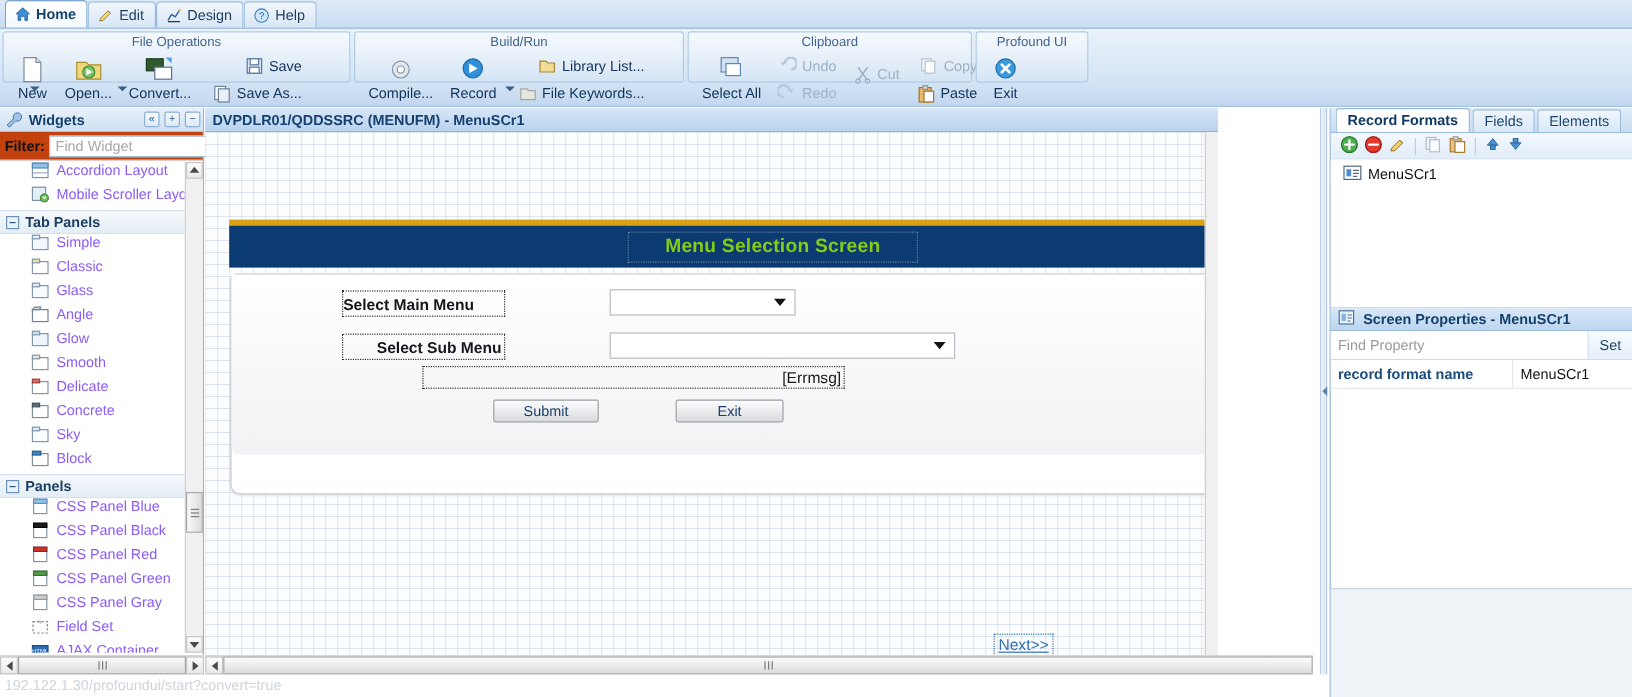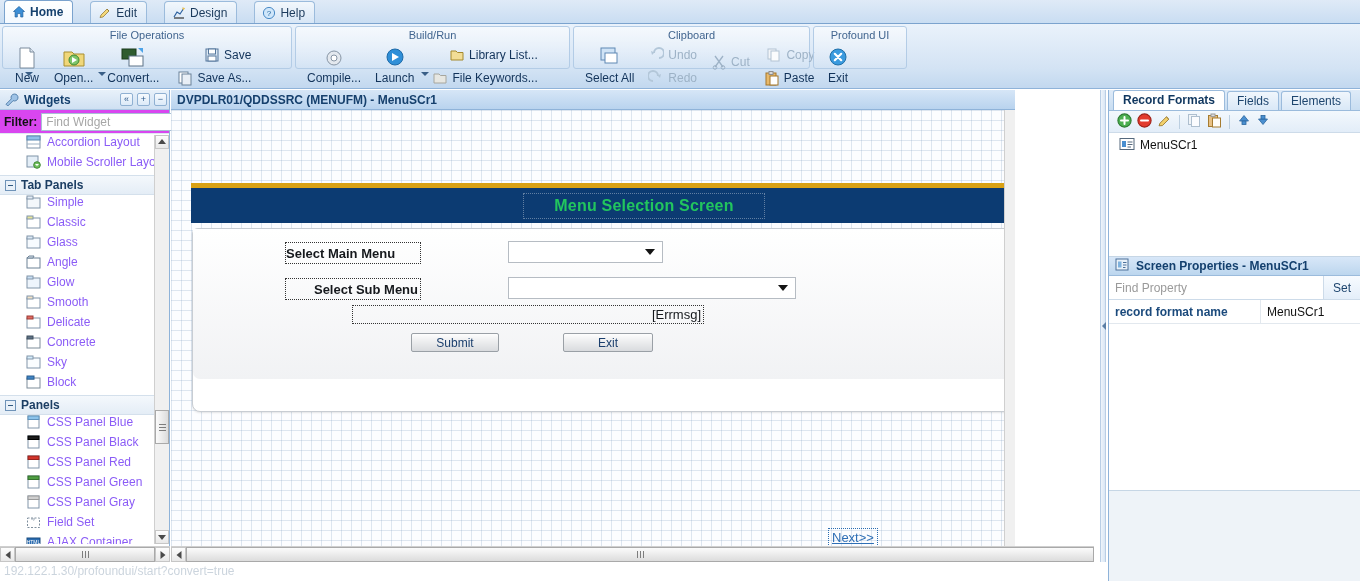--- a/index.html
+++ b/index.html
@@ -15,21 +15,21 @@
 
   
   .ribbon-tabs {
     position: absolute; top: 0; left: 0; width: 1360px; height: 24px;
     background: linear-gradient(#dfeaf7, #c9ddf2);
     border-bottom: 1px solid #7ba3ce;
     display: flex; align-items: flex-end; padding-left: 4px;
   }
   .rtab {
     height: 22px; display: flex; align-items: center; gap: 4px;
-    padding: 0 9px 0 7px; margin-right: 17px;
+    padding: 0 9px 0 7px; margin-right: 0;
     border: 1px solid #9bbbdc; border-bottom: none;
     border-radius: 4px 4px 0 0;
     background: linear-gradient(#f2f7fc, #d7e6f6);
     color: #1b3a5c; font-size: 12px; cursor: pointer;
   }
   .rtab.active {
     background: linear-gradient(#ffffff, #f4f9ff);
     font-weight: bold; color: #14406e;
     border-color: #7ba3ce; height: 23px;
   }
@@ -79,21 +79,21 @@
     display: flex; align-items: center; padding: 0 2px 0 4px; gap: 4px;
   }
   .wp-title { font-weight: bold; font-size: 12px; color: #14406e; flex: 1; }
   .wp-btn {
     width: 13px; height: 13px; border: 1px solid #8fb0d2; border-radius: 2px;
     background: linear-gradient(#f6fafe, #dceaf8);
     font-size: 9px; line-height: 11px; text-align: center; color: #2d5party; color: #2d5a8c; cursor: pointer;
   }
   .wp-filter {
     height: 24px; display: flex; align-items: center; gap: 4px; padding: 2px 6px 2px 4px;
-    background: #d946ef; border-bottom: 1px solid #dfe8f1;
+    background: #c2410c; border-bottom: 1px solid #dfe8f1;
   }
   .wp-filter label { font-weight: bold; font-size: 12px; color: #111; }
   .wp-filter input {
     flex: 1; height: 18px; border: 1px solid #a8bfd4; padding: 0 4px;
     font-family: "Liberation Sans", sans-serif; font-size: 12px; color: #333;
   }
   .wp-filter input::placeholder { color: #a7a7a7; }
   .wp-list {
     position: absolute; top: 45px; left: 0; right: 15px; bottom: 18px;
     overflow: hidden; background: #fff;
@@ -182,21 +182,21 @@
   .scr-banner {
     position: absolute; left: 20px; top: 73px; width: 906px; height: 40px;
     border-top: 5px solid var(--gold, #d9a114);
   }
   .scr-banner-inner {
     position: absolute; left: 0; top: 0; width: 100%; height: 100%;
     background: var(--navy, #0c3b72);
     display: flex; align-items: center; justify-content: center;
   }
   .scr-banner-text {
-    color: #22c55e; font-size: 16px; font-weight: bold; letter-spacing: .2px;
+    color: #84cc16; font-size: 16px; font-weight: bold; letter-spacing: .2px;
     border: 1px dotted rgba(255,255,255,.35); padding: 3px 30px;
   }
   .scr-panel {
     position: absolute; left: 21px; top: 118px; width: 905px; height: 184px;
     background: #ffffff; border: 1px solid #c8cdd3;
     border-radius: 6px 6px 8px 8px;
     box-shadow: 0 1px 2px rgba(0,0,0,.10);
   }
   .scr-panel-head {
     height: 33px; background: linear-gradient(#fbfbfc, #eceef1);
@@ -422,21 +422,21 @@
           </span>
           <span>Compile...</span>
         </div>
         <div class="ritem big">
           <span class="ic24">
             <svg width="26" height="24" viewBox="0 0 26 24">
                 <circle cx="13" cy="11" r="8" fill="#2f8fd8" stroke="#1d6aa8"></circle>
                 <path d="m10 7 7 4-7 4z" fill="#fff"></path>
               </svg>
           </span>
-          <span>Launch</span>
+          <span>Record</span>
         </div>
         <div class="caret-down" style="position:absolute;left:125px;top:44px;"></div>
 
         <div class="rcol" style="margin-left:4px;">
           <div class="ritem">
             <span class="ic16">
               <svg width="16" height="16" viewBox="0 0 16 16">
                   <path d="M2 4h5l1.5 1.5H14V13H2z" fill="#f2dd96" stroke="#a4892e"></path>
                 </svg>
             </span>

